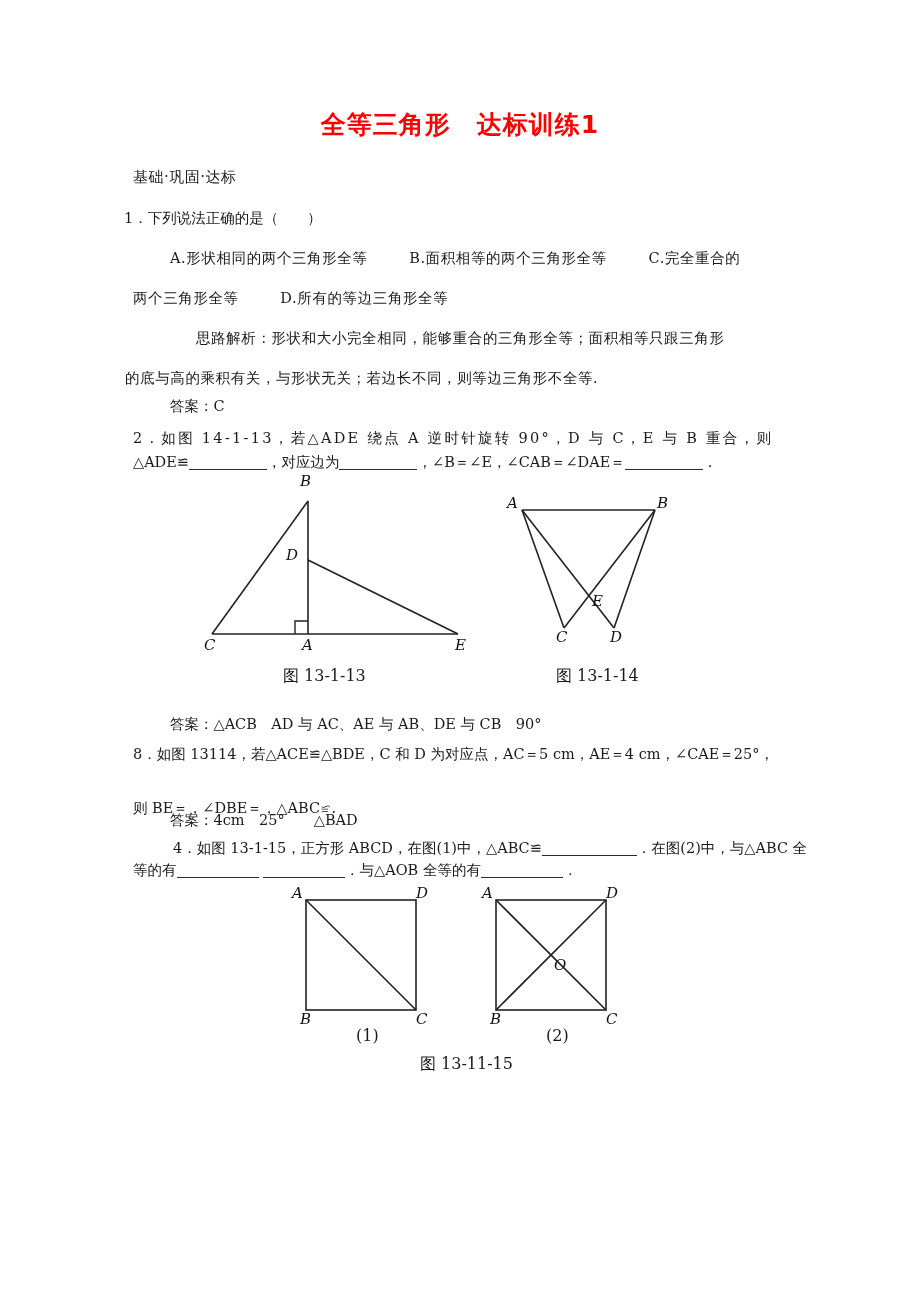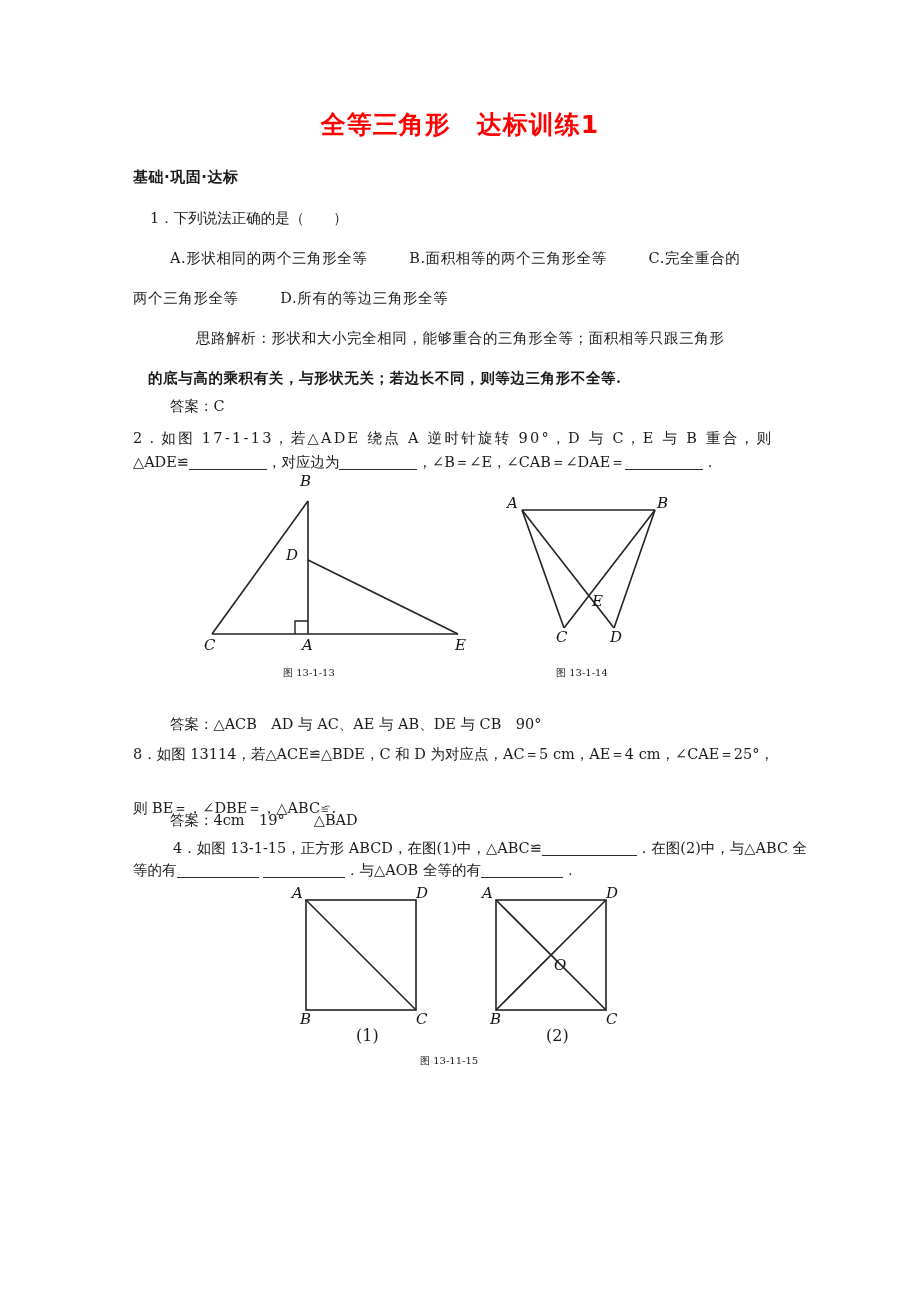--- a/index.html
+++ b/index.html
@@ -31,21 +31,21 @@
     font-size: 25px;
     font-weight: bold;
     letter-spacing: 1px;
     font-family: "DejaVu Sans", "Liberation Sans", sans-serif;
   }
   .section-head {
     position: absolute;
     left: 133px;
     top: 168px;
     font-size: 15px;
-    font-weight: bold;
+    font-weight: normal;
     font-family: "DejaVu Sans", "Liberation Sans", sans-serif;
     letter-spacing: 0.5px;
   }
   .ln {
     position: absolute;
     font-size: 14.5px;
     line-height: 20px;
     white-space: pre;
     font-family: "DejaVu Serif", "Liberation Serif", serif;
   }
@@ -58,49 +58,49 @@
   }
   .fig-label {
     position: absolute;
     font-style: italic;
     font-size: 15px;
     font-family: "DejaVu Serif", "Liberation Serif", serif;
     color: #111;
   }
   .caption {
     position: absolute;
-    font-size: 10px;
+    font-size: 16px;
     white-space: pre;
     font-family: "DejaVu Serif", "Liberation Serif", serif;
   }
   .paren-num {
     position: absolute;
     font-size: 16px;
     font-family: "DejaVu Serif", "Liberation Serif", serif;
   }
   svg { display: block; }
   .fig { position: absolute; }
 </style>
 </head>
 <body>
 
 <div class="page">
 
   <div class="doc-title">全等三角形　达标训练1</div>
 
   <div class="section-head">基础·巩固·达标</div>
 
-  <div class="ln" style="left:150px; top:208px;">1．下列说法正确的是（　　）</div>
+  <div class="ln" style="left:124px; top:208px;">1．下列说法正确的是（　　）</div>
   <div class="ln wide" style="left:170px; top:248px;">A.形状相同的两个三角形全等        B.面积相等的两个三角形全等        C.完全重合的</div>
   <div class="ln wide" style="left:196px; top:328px;">思路解析：形状和大小完全相同，能够重合的三角形全等；面积相等只跟三角形</div>
   <div class="ln wide" style="left:133px; top:288px;">两个三角形全等        D.所有的等边三角形全等</div>
-  <div class="ln wide" style="left:148px; top:368px;font-weight:bold;">的底与高的乘积有关，与形状无关；若边长不同，则等边三角形不全等.</div>
+  <div class="ln wide" style="left:125px; top:368px;">的底与高的乘积有关，与形状无关；若边长不同，则等边三角形不全等.</div>
   <div class="ln" style="left:170px; top:396px;">答案：C</div>
 
-  <div class="ln spaced" style="left:133px; top:428px;">2．如图 17-1-13，若△ADE 绕点 A 逆时针旋转 90°，D 与 C，E 与 B 重合，则</div>
+  <div class="ln spaced" style="left:133px; top:428px;">2．如图 14-1-13，若△ADE 绕点 A 逆时针旋转 90°，D 与 C，E 与 B 重合，则</div>
   <div class="ln" style="left:133px; top:452px;"><span>△ADE≌</span><span class="blank" style="width:78px;"></span><span>，对应边为</span><span class="blank" style="width:78px;"></span><span>，∠B＝∠E，∠CAB＝∠DAE＝</span><span class="blank" style="width:78px;"></span><span>．</span></div>
 
   <div class="fig" style="left:190px; top:488px;">
     <svg width="290" height="170" viewBox="0 0 290 170">
       <line x1="22" y1="146" x2="268" y2="146" stroke="#222" stroke-width="1.6"></line>
       <line x1="22" y1="146" x2="118" y2="13" stroke="#222" stroke-width="1.6"></line>
       <line x1="118" y1="13" x2="118" y2="146" stroke="#222" stroke-width="1.6"></line>
       <line x1="118" y1="72" x2="268" y2="146" stroke="#222" stroke-width="1.6"></line>
       <polyline points="105,146 105,133 118,133" fill="none" stroke="#222" stroke-width="1.4"></polyline>
     </svg>
@@ -126,21 +126,21 @@
     <span class="fig-label" style="left:110px; top:140px;">D</span>
   </div>
 
   <div class="caption" style="left:283px; top:666px;">图 13-1-13</div>
   <div class="caption" style="left:556px; top:666px;">图 13-1-14</div>
 
   <div class="ln" style="left:170px; top:714px;">答案：△ACB　AD 与 AC、AE 与 AB、DE 与 CB　90°</div>
 
   <div class="ln" style="left:133px; top:744px;">8．如图 13114，若△ACE≌△BDE，C 和 D 为对应点，AC＝5 cm，AE＝4 cm，∠CAE＝25°，</div>
   <div class="ln" style="left:133px; top:798px;">则 BE＝，∠DBE＝，△ABC≌.</div>
-  <div class="ln" style="left:170px; top:810px;">答案：4cm　19°　　△BAD</div>
+  <div class="ln" style="left:170px; top:810px;">答案：4cm　25°　　△BAD</div>
 
   <div class="ln" style="left:133px; top:838px;margin-left:40px;"><span>4．如图 13-1-15，正方形 ABCD，在图(1)中，△ABC≌</span><span class="blank" style="width:95px;"></span><span>．在图(2)中，与△ABC 全</span></div>
   <div class="ln" style="left:133px; top:860px;"><span>等的有</span><span class="blank" style="width:82px;"></span><span>&nbsp;</span><span class="blank" style="width:82px;"></span><span>．与△AOB 全等的有</span><span class="blank" style="width:82px;"></span><span>．</span></div>
 
   <div class="fig" style="left:288px; top:888px;">
     <svg width="145" height="140" viewBox="0 0 145 140">
       <rect x="18" y="12" width="110" height="110" fill="none" stroke="#222" stroke-width="1.6"></rect>
       <line x1="18" y1="12" x2="128" y2="122" stroke="#222" stroke-width="1.6"></line>
     </svg>
     <span class="fig-label" style="left:4px; top:-4px;">A</span>

